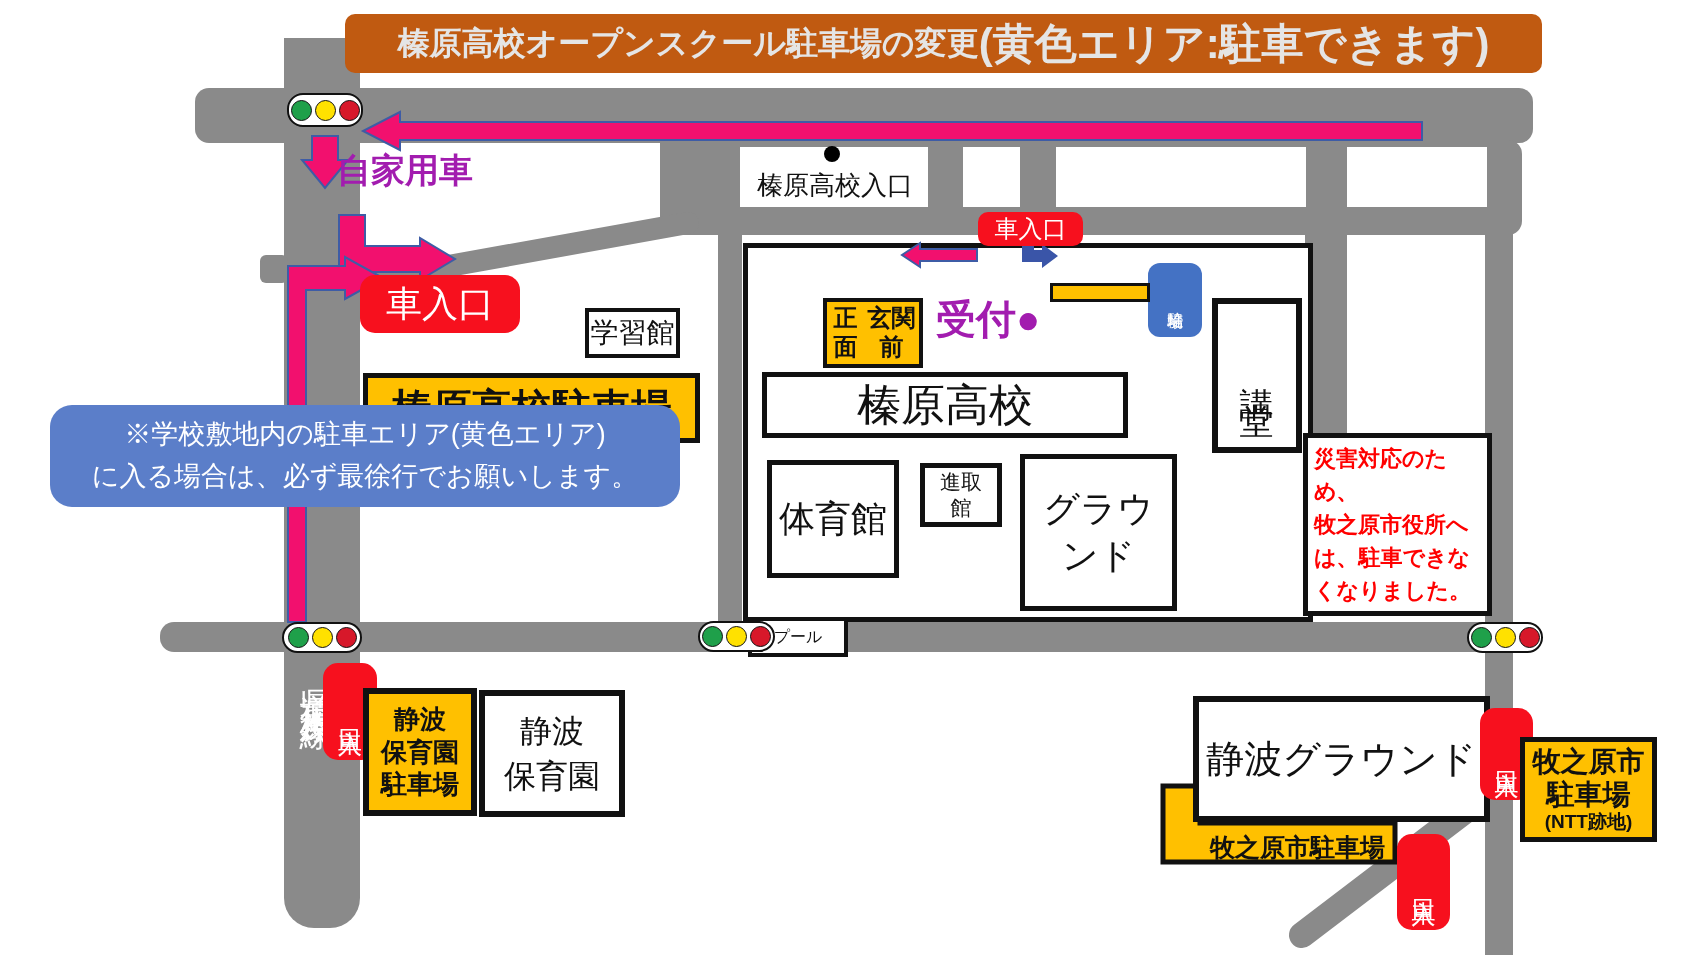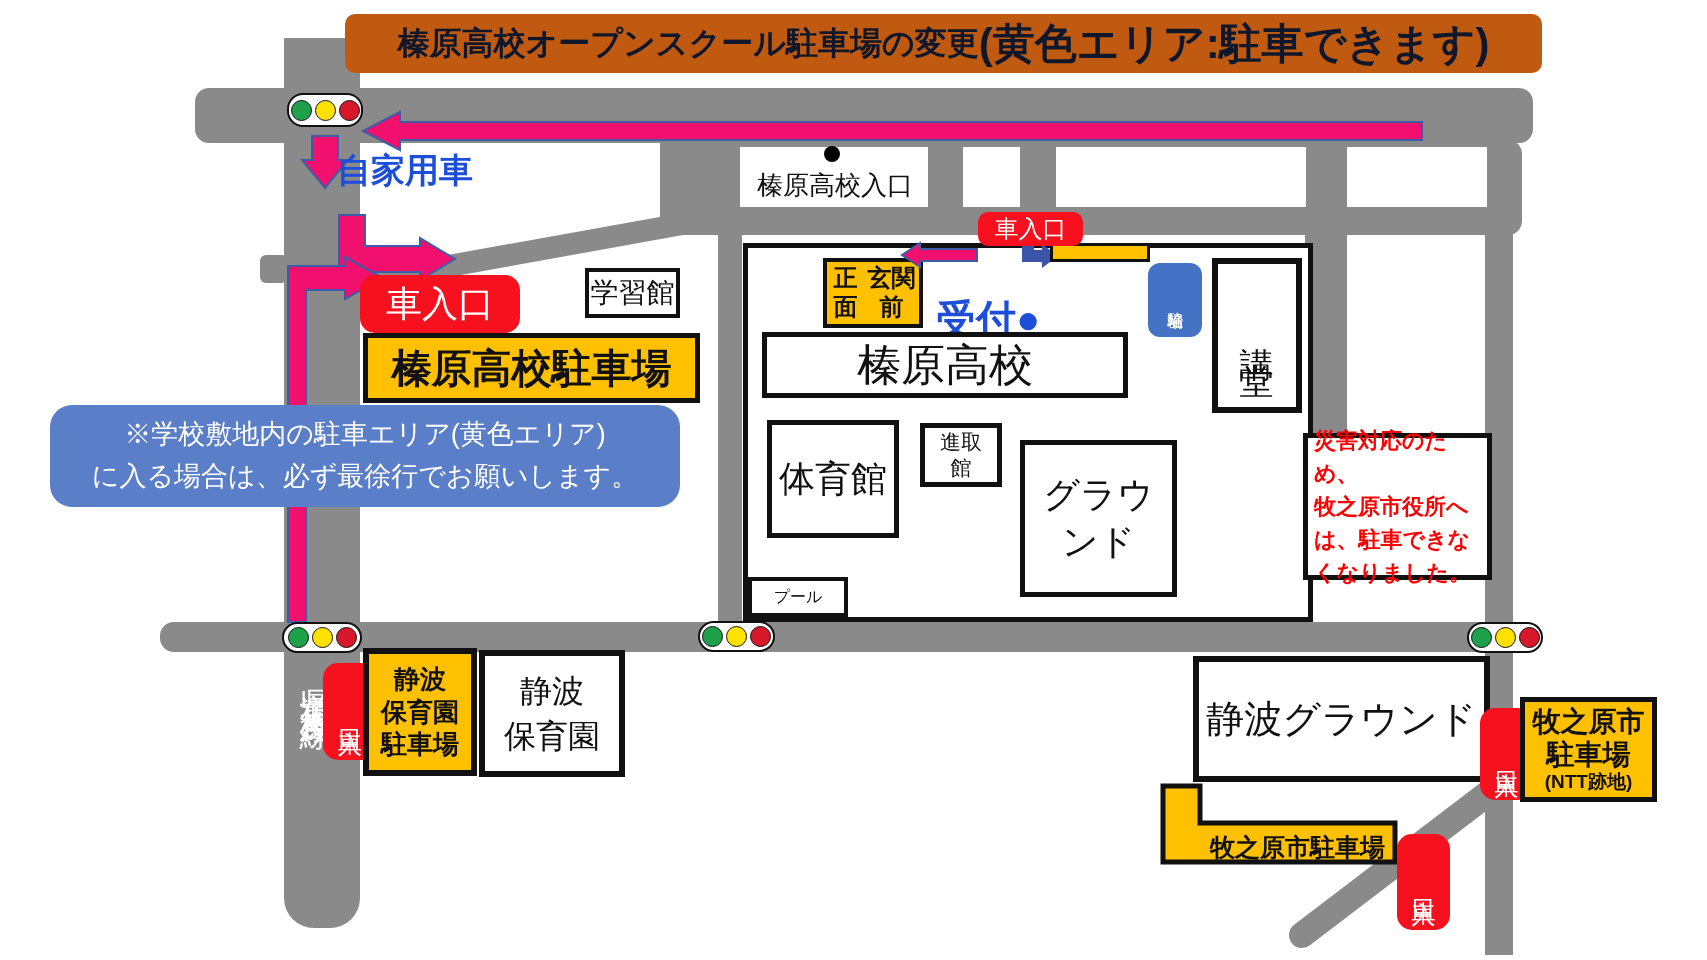--- a/index.html
+++ b/index.html
@@ -6,32 +6,32 @@
   .canvas{position:relative;width:1707px;height:960px;background:#fff;overflow:hidden;
           font-family:"Liberation Sans",sans-serif;}
   .abs{position:absolute;}
   
   .road{position:absolute;background:#8A8A8A;z-index:1;}
   .cutout{position:absolute;background:#ffffff;z-index:2;}
   .svg-layer{position:absolute;left:0;top:0;z-index:1;}
   .arrow-layer{position:absolute;left:0;top:0;z-index:4;}
   
   .box{position:absolute;box-sizing:border-box;display:flex;align-items:center;justify-content:center;
-       text-align:center;background:#fff;border:5px solid #111;z-index:5;color:#111;}
+       text-align:center;background:#fff;border:5px solid #111;z-index:5;color:#111;margin-top:40px;}
   .campus{position:absolute;box-sizing:border-box;background:#fff;border:5px solid #111;z-index:3;}
   .inner{z-index:3;}
   .yellow{background:#FFC000;}
   .redbox{position:absolute;box-sizing:border-box;display:flex;align-items:center;justify-content:center;
           background:#F7101E;color:#fff;border-radius:15px;z-index:5;text-align:center;}
   .vtext{writing-mode:vertical-rl;text-orientation:upright;}
   .bluebox{position:absolute;box-sizing:border-box;background:#5B7EC9;color:#fff;border-radius:22px;
            display:flex;flex-direction:column;justify-content:center;text-align:center;z-index:5;}
-  .banner{position:absolute;box-sizing:border-box;background:#C05A11;color:#0f172a;border-radius:10px;
+  .banner{position:absolute;box-sizing:border-box;background:#C05A11;color:#e5e5e5;border-radius:10px;
           display:flex;align-items:center;justify-content:center;z-index:6;white-space:nowrap;}
-  .pinktext{position:absolute;color:#1d4ed8;font-weight:bold;z-index:5;white-space:nowrap;}
+  .pinktext{position:absolute;color:#a21caf;font-weight:bold;z-index:5;white-space:nowrap;}
   .label{position:absolute;color:#111;z-index:3;white-space:nowrap;text-align:center;}
   
   .tlight{position:absolute;box-sizing:border-box;background:#fff;border:2px solid #111;border-radius:16px;
           display:flex;align-items:center;justify-content:center;gap:3px;z-index:6;}
   .bulb{width:21px;height:21px;border-radius:50%;border:1.5px solid #111;box-sizing:border-box;}
   .b-green{background:#1FA04A;} .b-yellow{background:#FFE100;} .b-red{background:#D7182A;}
   .dot{position:absolute;width:16px;height:16px;background:#000;border-radius:50%;z-index:3;}
   .warning{position:absolute;box-sizing:border-box;background:#fff;border:5px solid #111;z-index:5;
            color:#FF0000;font-weight:bold;display:flex;flex-direction:column;justify-content:center;
            padding-left:6px;text-align:left;}
@@ -83,21 +83,21 @@
 
   <div class="box inner" style="left:762px;top:332px;width:366px;height:66px;font-size:44px;z-index:3;">榛原高校</div>
 
   <div class="box inner" style="left:767px;top:420px;width:132px;height:118px;font-size:36px;z-index:3;">体育館</div>
 
   <div class="box inner" style="left:920px;top:423px;width:82px;height:64px;flex-direction:column;font-size:21px;line-height:1.25;z-index:3;">
     <span>進取</span>
     <span>館</span>
   </div>
 
-  <div class="box inner" style="left:1020px;top:440px;width:157px;height:157px;flex-direction:column;font-size:36px;line-height:1.3;z-index:3;">
+  <div class="box inner" style="left:1020px;top:414px;width:157px;height:157px;flex-direction:column;font-size:36px;line-height:1.3;z-index:3;">
     <span>グラウ</span>
     <span>ンド</span>
   </div>
 
   <div class="box inner" style="left:748px;top:577px;width:100px;height:40px;border-width:4px;font-size:16px;z-index:3;">プール</div>
 
   <svg class="arrow-layer" width="1707" height="960" viewBox="0 0 1707 960">
     <path d="M1422,122 L400,122 L400,112 L363,131 L400,150 L400,140 L1422,140 Z" fill="#F2106E" stroke="#3E5CA6" stroke-width="2"></path>
     <path d="M312,136 L338,136 L338,160 L348,160 L325,188 L302,160 L312,160 Z" fill="#F2106E" stroke="#3E5CA6" stroke-width="2"></path>
     <path d="M339,215 L365,215 L365,246 L420,246 L420,238 L455,259 L420,280 L420,272 L339,272 Z" fill="#F2106E" stroke="#3E5CA6" stroke-width="2"></path>
@@ -119,21 +119,21 @@
 
   <div class="box" style="left:585px;top:268px;width:95px;height:50px;border-width:4px;font-size:28px;">学習館</div>
 
   <div class="bluebox" style="left:50px;top:405px;width:630px;height:102px;font-size:27px;line-height:1.55;">
     <span>※学校敷地内の駐車エリア(黄色エリア)</span>
     <span>に入る場合は、必ず最徐行でお願いします。</span>
   </div>
 
   <div class="redbox" style="left:978px;top:212px;width:105px;height:34px;border-radius:10px;font-size:24px;">車入口</div>
 
-  <div class="warning" style="left:1303px;top:433px;width:189px;height:147px;font-size:22px;line-height:1.5;">
+  <div class="warning" style="left:1303px;top:433px;width:189px;height:183px;font-size:22px;line-height:1.5;">
     <span>災害対応のため、</span>
     <span>牧之原市役所へ</span>
     <span>は、駐車できな</span>
     <span>くなりました。</span>
   </div>
 
   <div class="roadname" style="left:294px;top:664px;font-size:32px;">県道菊川榛原線</div>
 
   <div class="redbox vtext" style="left:323px;top:663px;width:54px;height:97px;font-size:24px;">車入口</div>
 

